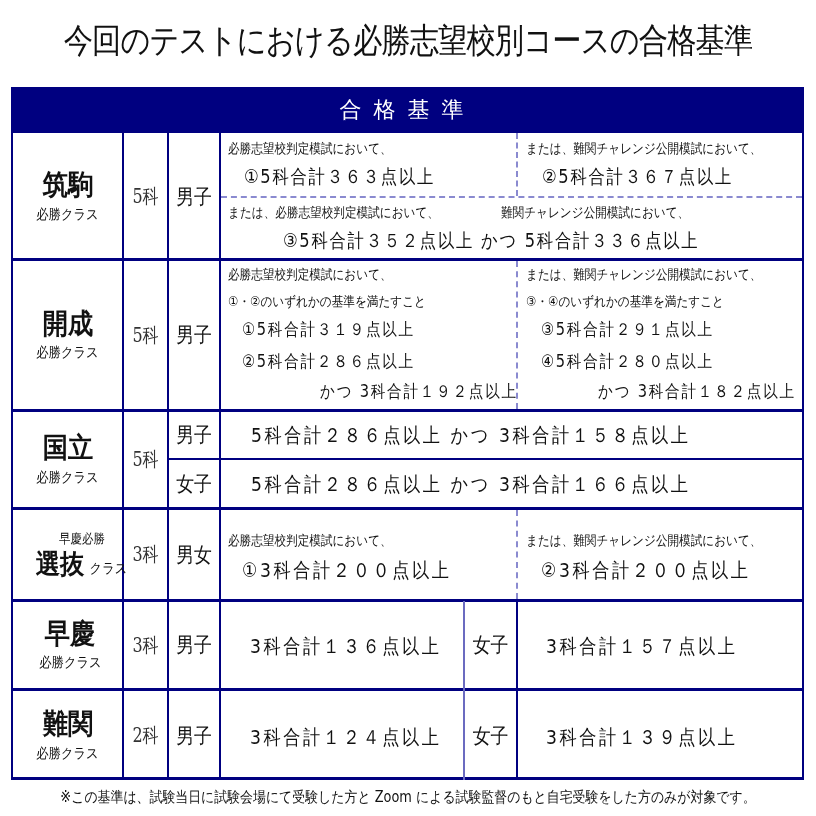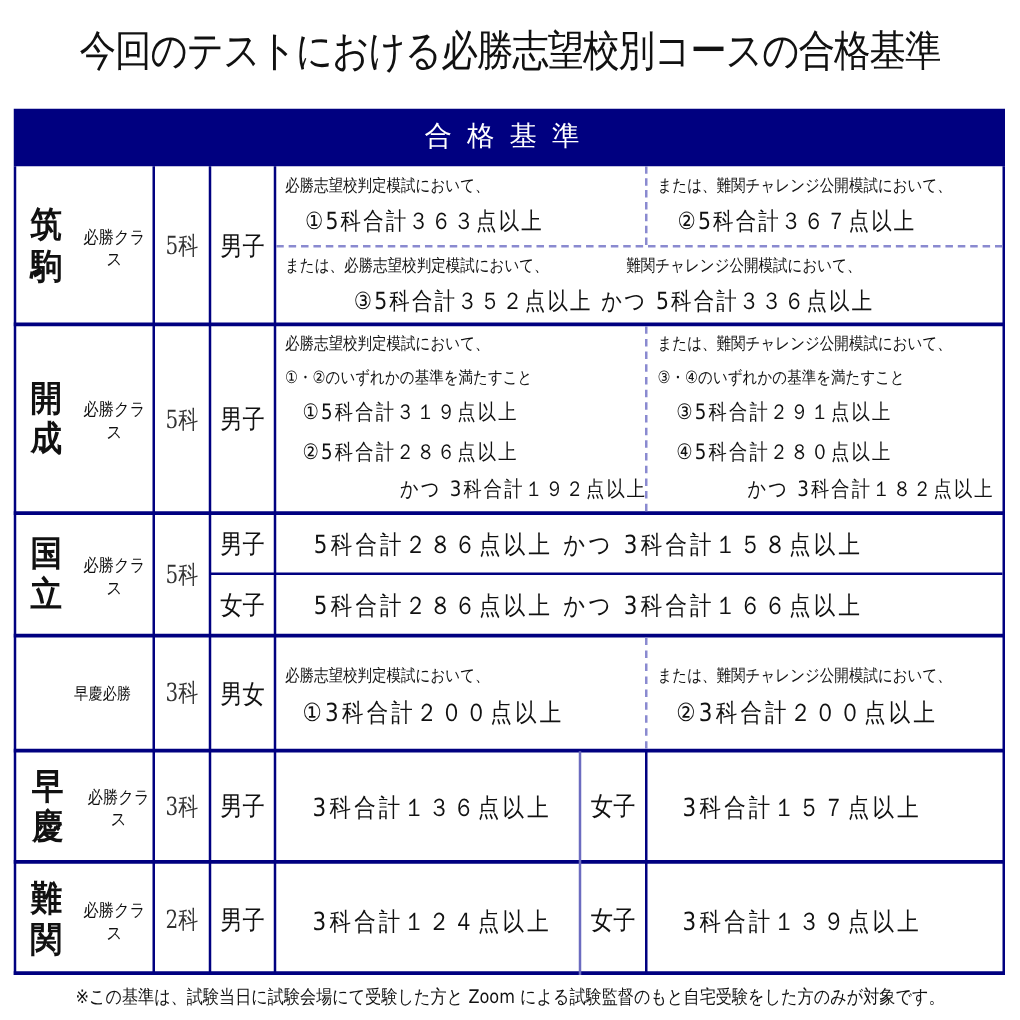--- a/index.html
+++ b/index.html
@@ -10,21 +10,21 @@
   .abs { position:absolute; box-sizing:border-box; }
   .header { left:11px; top:87px; width:793px; height:46px; background:#000080;
             color:#fff; font-size:22px; text-align:center; line-height:46px; letter-spacing:12px; }
   .frame { left:11px; top:133px; width:793px; height:647px; border-left:2px solid #000080; border-right:2px solid #000080; border-bottom:3px solid #000080; }
   .hline { position:absolute; left:11px; width:793px; height:0; border-top:3px solid #000080; }
   .vline { position:absolute; width:0; border-left:2px solid #000080; }
   .dash-v { position:absolute; width:0; border-left:2px dashed #8a8ad0; }
   .dash-h { position:absolute; height:0; border-top:2px dashed #8a8ad0; }
   .thin-h { position:absolute; height:0; border-top:2px solid #000080; }
   .cell { position:absolute; display:flex; align-items:center; justify-content:center; text-align:center; }
-  .school { flex-direction:row;align-items:center; }
+  .school { flex-direction:column;align-items:center; }
   .school .name { font-size:28px; font-weight:bold; line-height:1.15; transform:scaleX(0.9); }
   .school .sub { font-size:14px; margin-top:4px; transform:scaleX(0.88); }
   .subj { font-family:"DejaVu Serif","Liberation Serif", serif; font-size:20px; color:#333; transform:scaleX(0.8); }
   .gender { font-size:21px; transform:scaleX(0.85); }
   .small { position:absolute; font-size:13.5px; white-space:nowrap; transform-origin:left top; transform:scaleX(0.86); }
   .big { position:absolute; font-size:19px; white-space:nowrap; transform-origin:left top; transform:scaleX(0.86); letter-spacing:2px; }
   .big2 { position:absolute; font-size:20px; white-space:nowrap; transform-origin:left top; transform:scaleX(0.86); letter-spacing:3px; }
   .footnote { position:absolute; left:0; top:788px; width:816px; text-align:center; font-size:15px; white-space:nowrap; transform:scaleX(0.86); }
 </style>
 </head>
@@ -91,20 +91,24 @@
   <span class="sub">必勝クラス</span>
 </div>
 <div class="cell subj" style="left:124px; top:412px; width:43px; height:95px">5科</div>
 <div class="cell gender" style="left:169px; top:412px; width:50px; height:46px">男子</div>
 <div class="big2" style="left:251px; top:422px">5科合計２８６点以上 かつ 3科合計１５８点以上</div>
 <div class="cell gender" style="left:169px; top:460px; width:50px; height:47px">女子</div>
 <div class="big2" style="left:251px; top:471px">5科合計２８６点以上 かつ 3科合計１６６点以上</div>
 
 <div class="cell school" style="left:27px; top:510px; width:109px; height:89px">
   <span style="font-size:13px; transform:scaleX(0.88)">早慶必勝</span>
+  <span style="display:flex; align-items:baseline">
+    <span class="name" style="font-size:27px">選抜</span>
+    <span style="font-size:14px; transform:scaleX(0.88)">クラス</span>
+  </span>
 </div>
 <div class="cell subj" style="left:124px; top:510px; width:43px; height:89px">3科</div>
 <div class="cell gender" style="left:169px; top:510px; width:50px; height:89px">男女</div>
 <div class="small" style="left:228px; top:532px">必勝志望校判定模試において、</div>
 <div class="big2" style="left:242px; top:557px">①3科合計２００点以上</div>
 <div class="small" style="left:526px; top:532px">または、難関チャレンジ公開模試において、</div>
 <div class="big2" style="left:541px; top:557px">②3科合計２００点以上</div>
 
 <div class="cell school" style="left:13px; top:602px; width:114px; height:86px">
   <span class="name">早慶</span>

